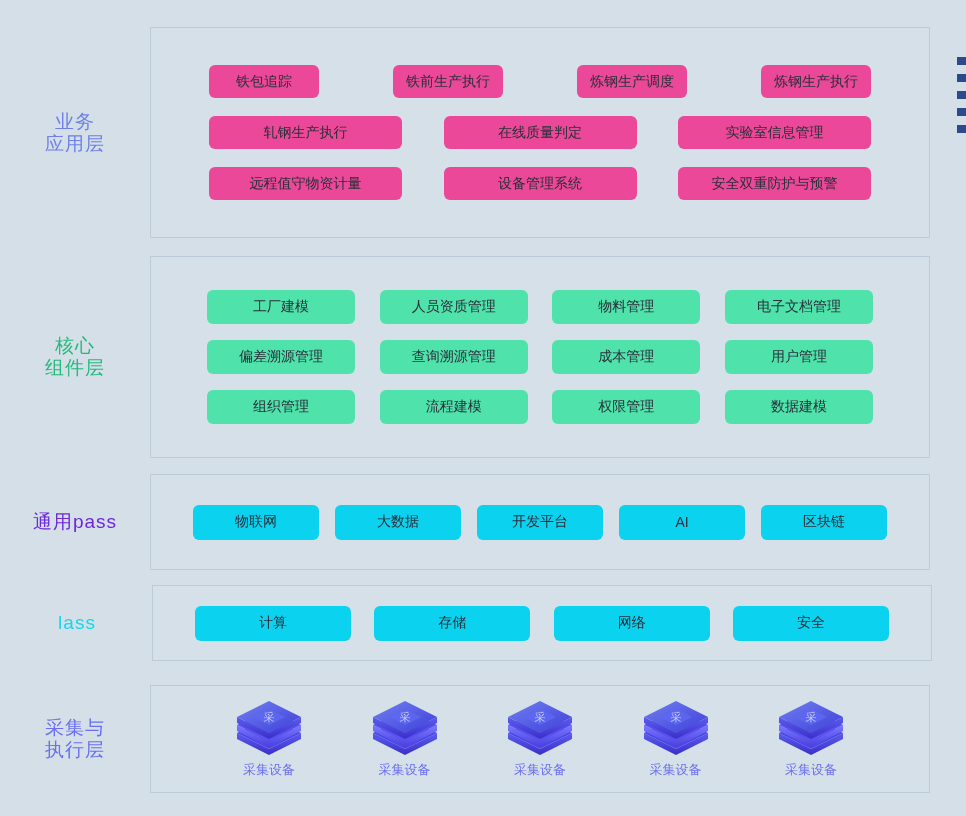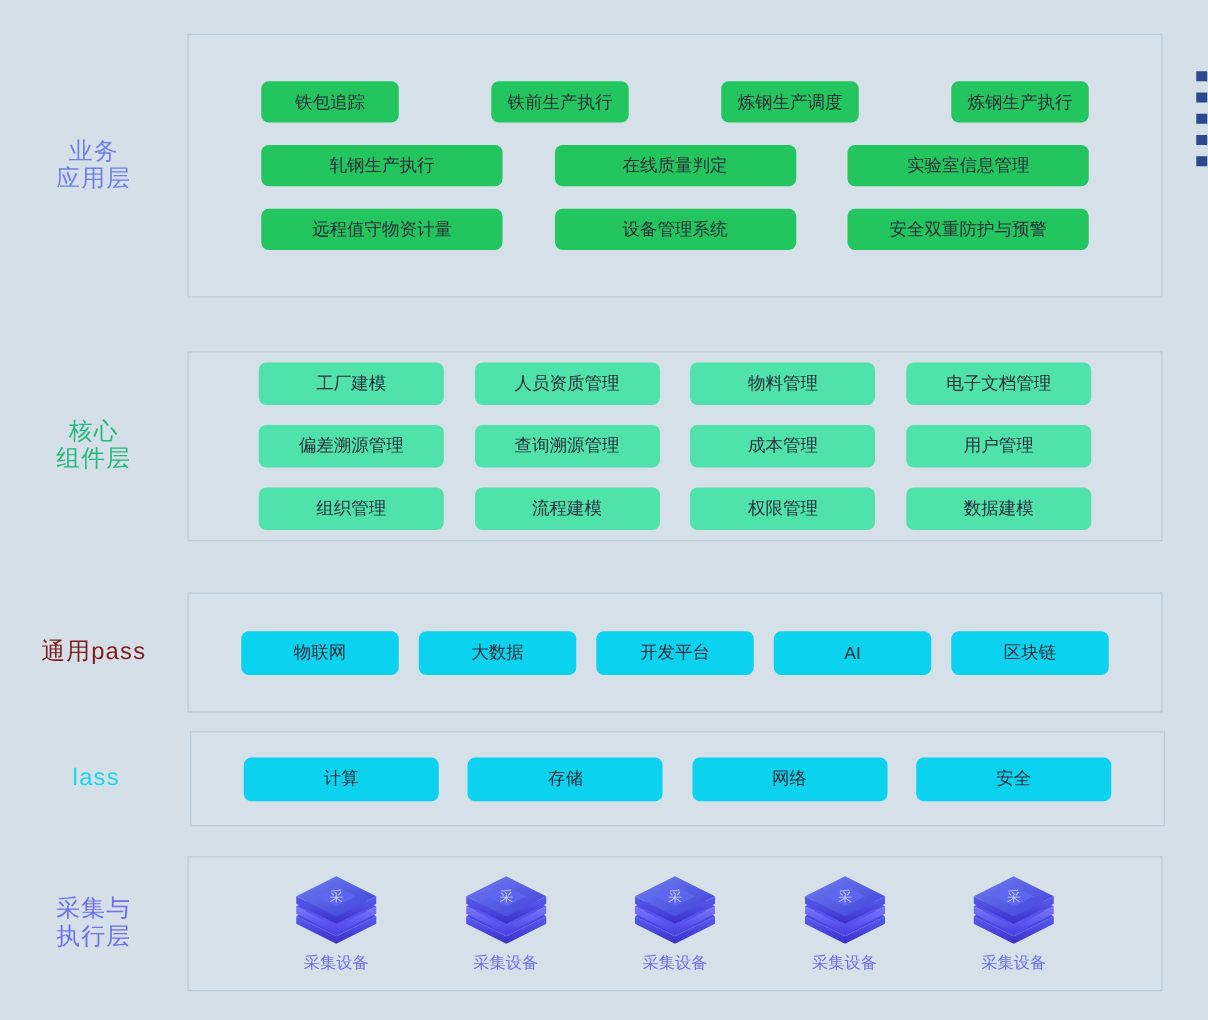--- a/index.html
+++ b/index.html
@@ -19,21 +19,21 @@
     flex: 0 0 150px;
     text-align: center;
     font-size: 19px;
     line-height: 22px;
     letter-spacing: 1px;
     white-space: pre-line;
     user-select: none;
   }
   .layer-label.lbl-biz   { color: #6f80e8; }
   .layer-label.lbl-core  { color: #25b97c; }
-  .layer-label.lbl-paas  { color: #7f1d1d; }
+  .layer-label.lbl-paas  { color: #6d28d9; }
   .layer-label.lbl-iaas  { color: #19d6e8; }
   .layer-label.lbl-acq   { color: #6b6ff0; }
 
   .panel {
     flex: 1 1 auto;
     border: 1px solid #bccbd8;
     background: rgba(255,255,255,0.045);
     display: flex;
     flex-direction: column;
     justify-content: center;
@@ -51,37 +51,37 @@
     color: #2a2f3a;
     font-size: 14px;
     display: flex;
     align-items: center;
     justify-content: center;
     text-align: center;
     white-space: nowrap;
     cursor: pointer;
     user-select: none;
   }
-  .chip.blue  { background: #22c55e; height: 33px; }
+  .chip.blue  { background: #ec4899; height: 33px; }
   .chip.green { background: #4fe2ab; height: 34px; }
   .chip.cyan  { background: #0bd2ef; height: 35px; }
 
   
   #layer-biz { left: 0; top: 27px; width: 966px; height: 211px; }
   #layer-biz .panel { height: 211px; margin-right: 36px; }
   #layer-biz .row { margin: 9px 0; }
   #layer-biz .row.r1 { padding: 0 58px; }
   #layer-biz .row.r1 .chip { width: 110px; }
   #layer-biz .row.r2 .chip,
   #layer-biz .row.r3 .chip { width: 193px; }
   #layer-biz .row.r2, #layer-biz .row.r3 { padding: 0 58px; }
 
   
   #layer-core { left: 0; top: 256px; width: 966px; height: 202px; }
-  #layer-core .panel { height: 152px; margin-right: 36px; }
+  #layer-core .panel { height: 202px; margin-right: 36px; }
   #layer-core .row { margin: 8px 0; padding: 0 56px; }
   #layer-core .row .chip { width: 148px; }
 
   
   #layer-paas { left: 0; top: 484px; width: 966px; height: 76px; }
   #layer-paas .panel { height: 96px; margin-right: 36px; }
   #layer-paas .row { padding: 0 42px; }
   #layer-paas .row .chip { width: 126px; }
 
   

